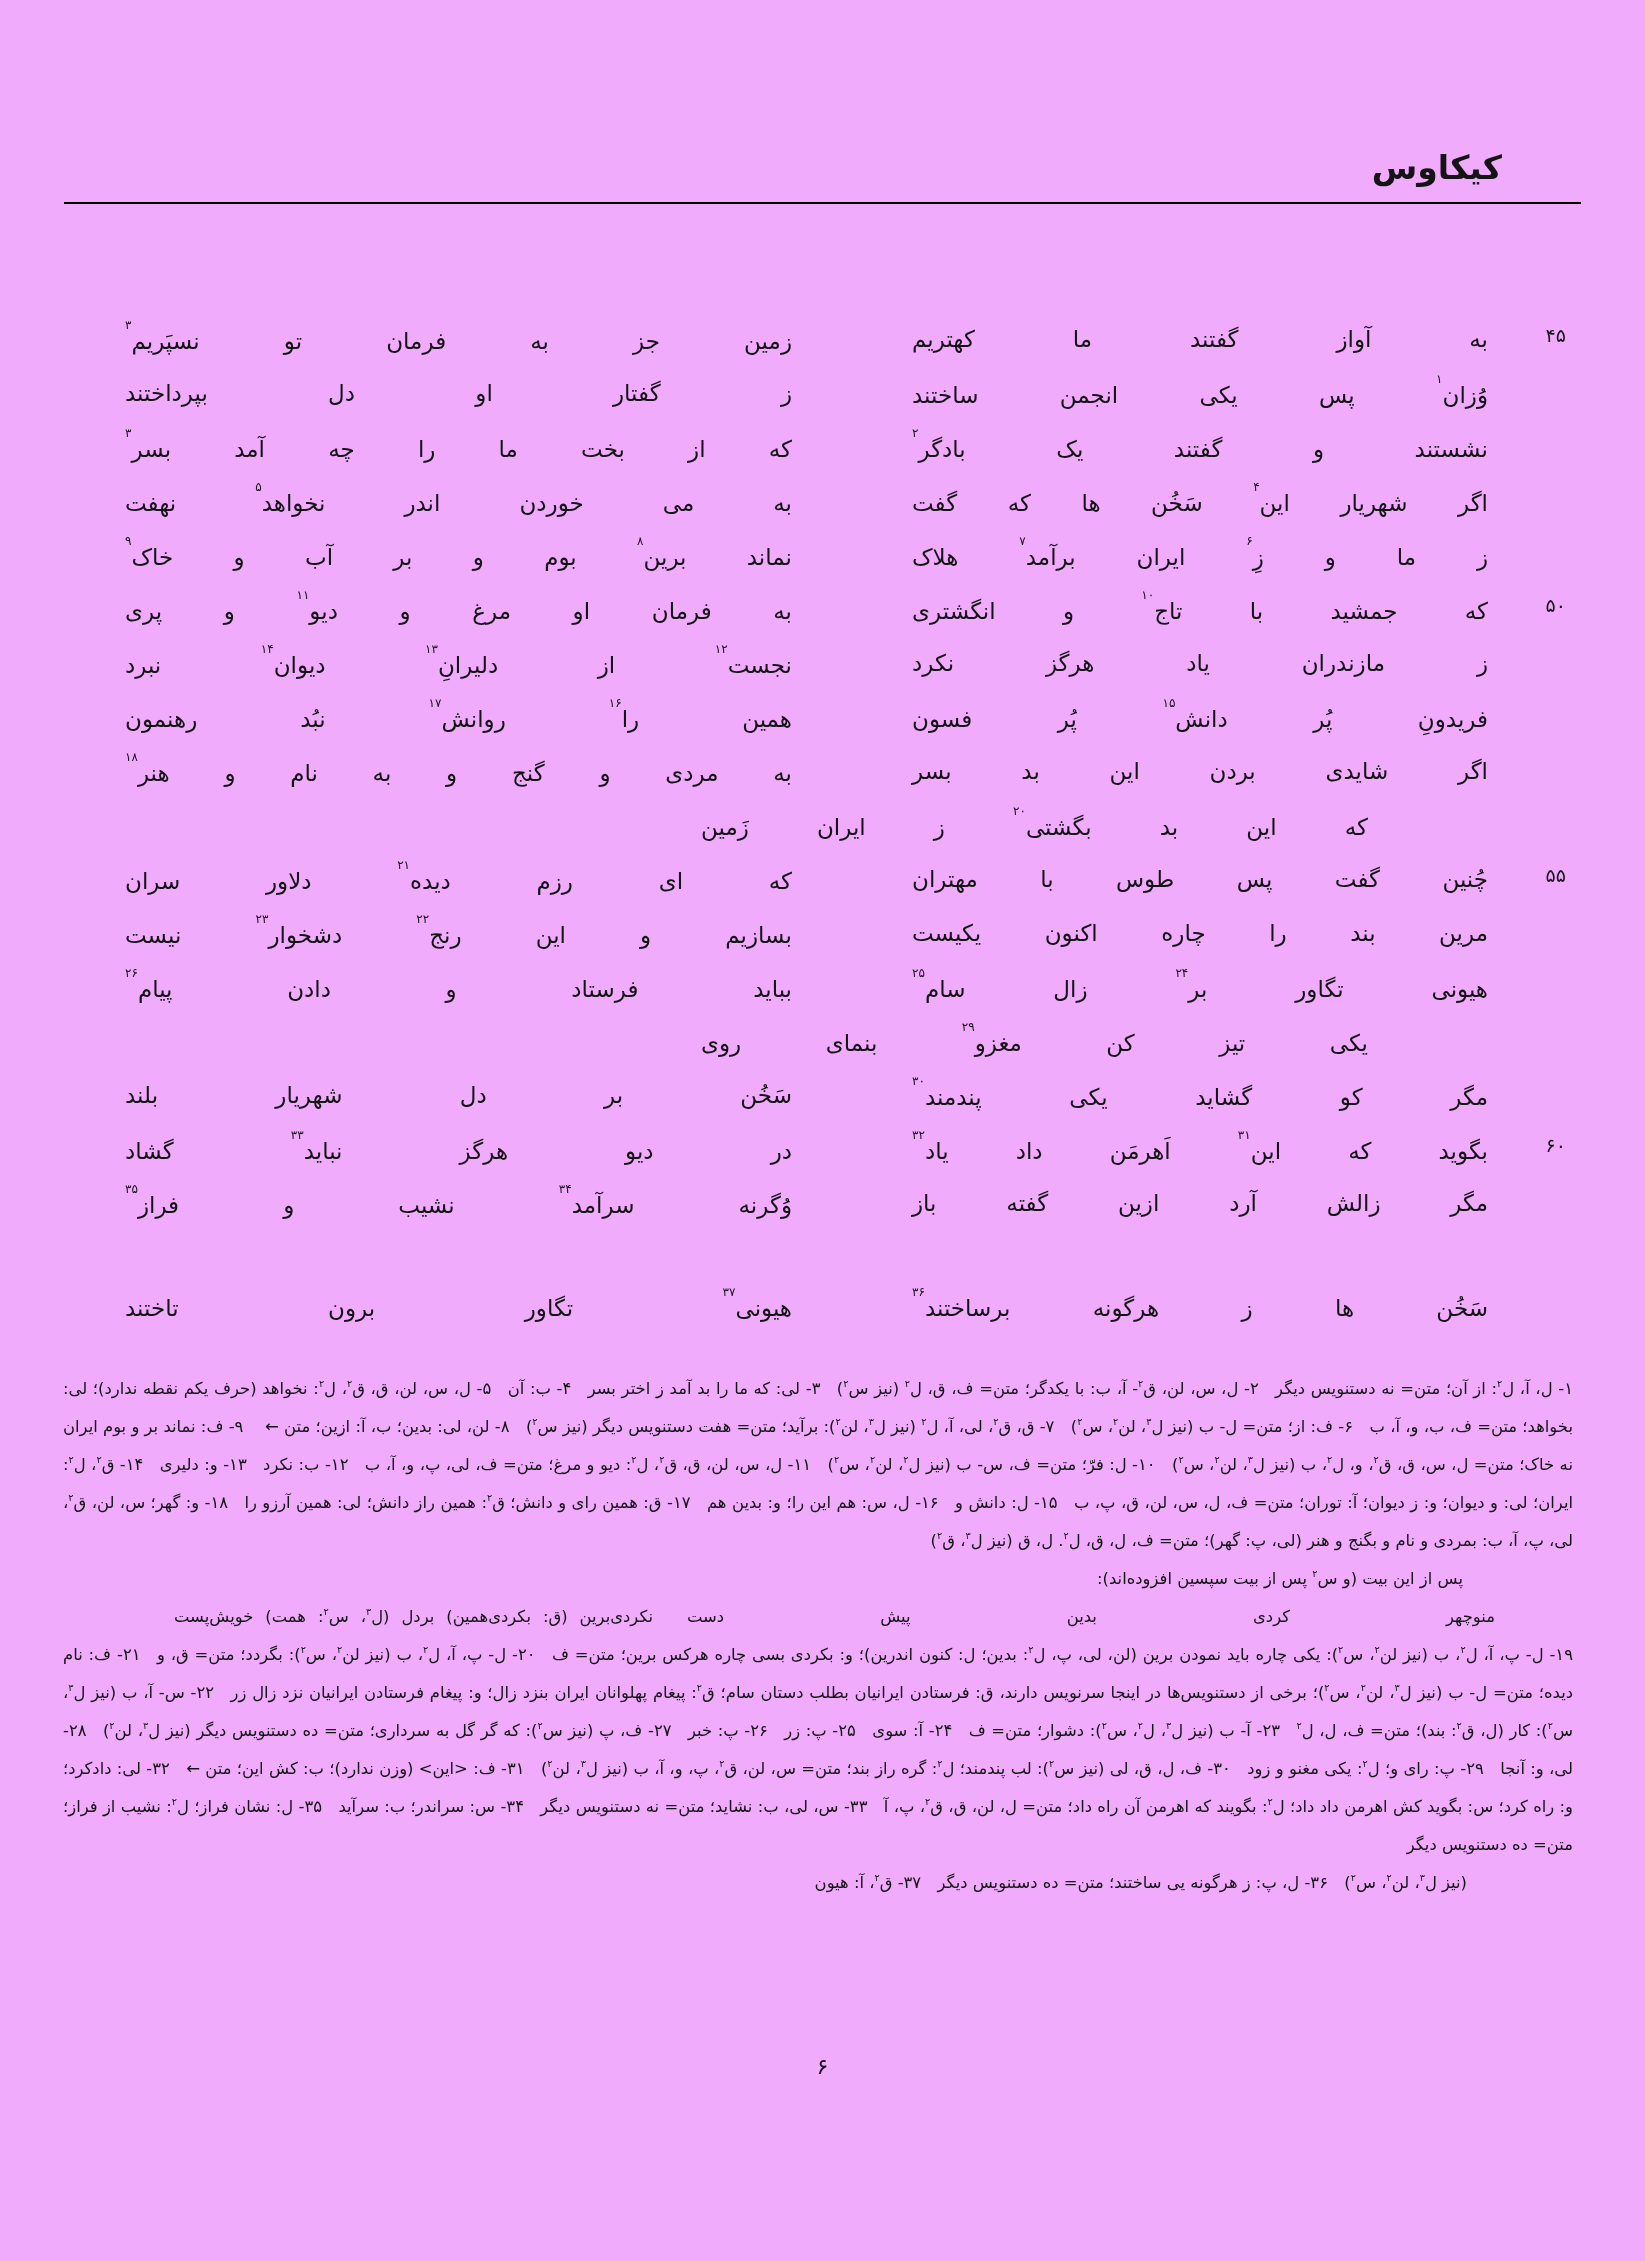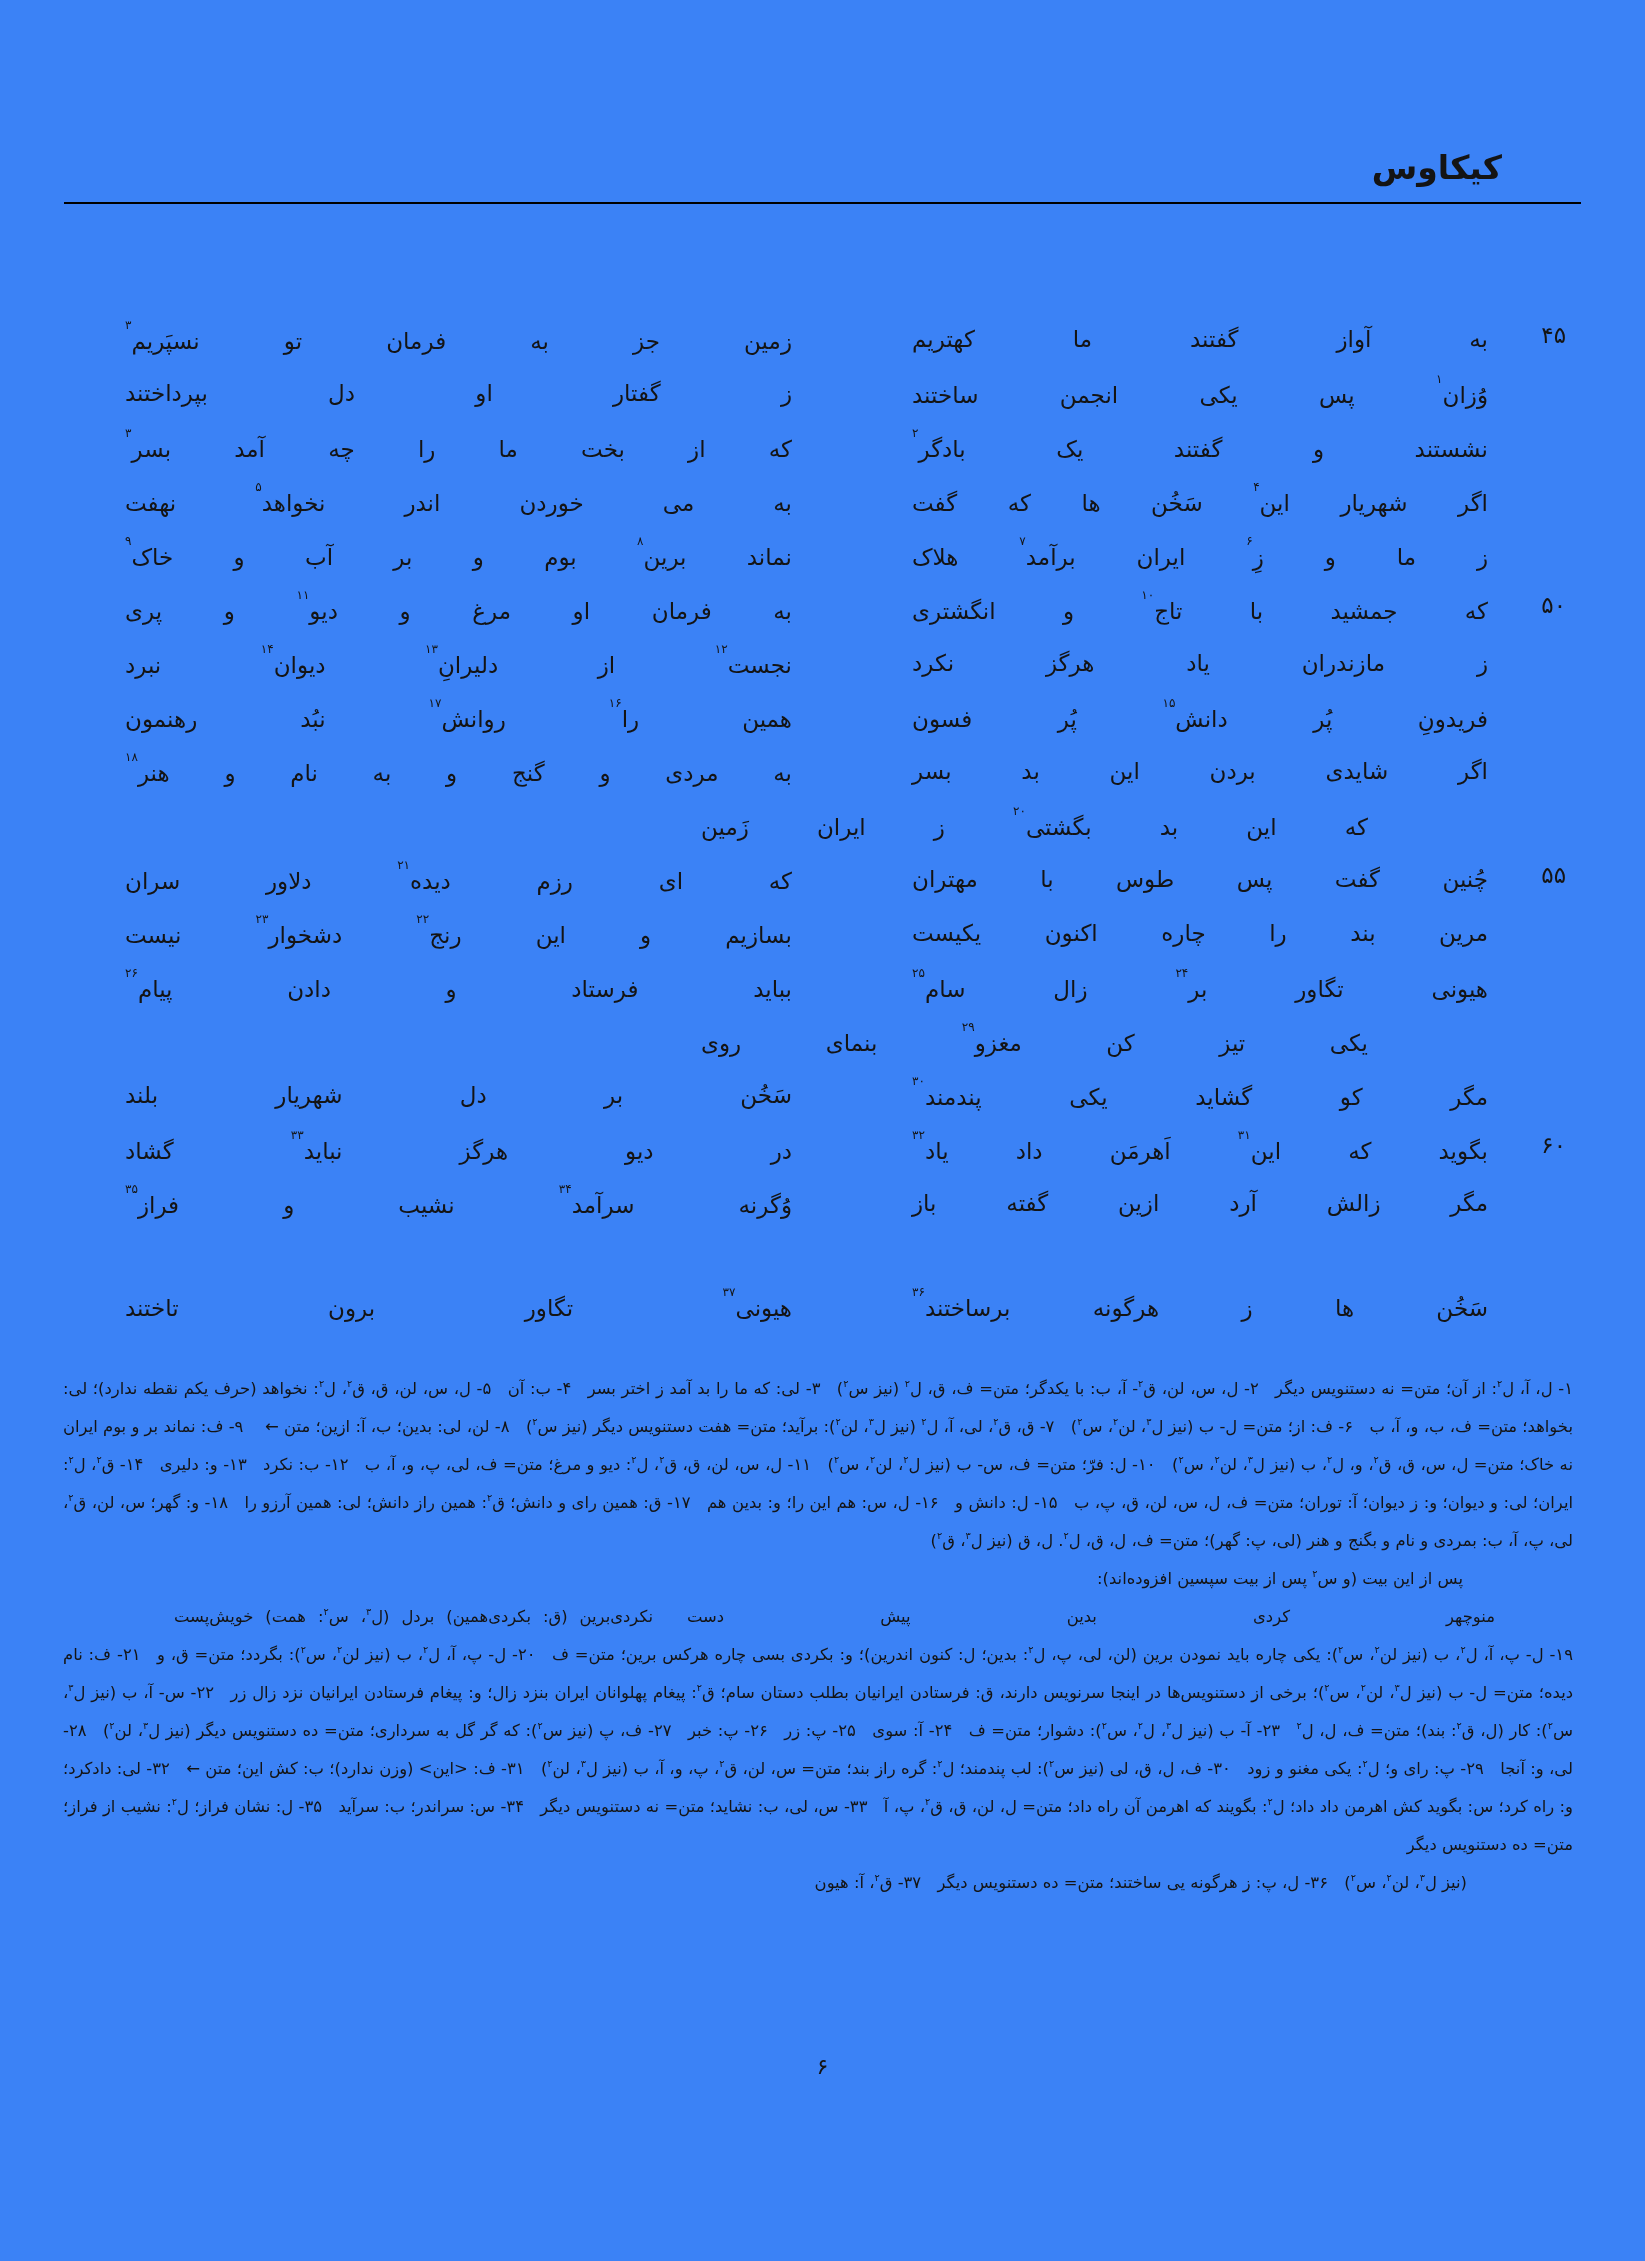--- a/index.html
+++ b/index.html
@@ -1,39 +1,39 @@
 <!DOCTYPE html>
 <html lang="fa" dir="rtl" style="font-size:11px"><head>
 <meta charset="utf-8">
 <style>
   html,body{margin:0;padding:0;background:#e8e8e8;}
   .page{
     position:relative;
     width:1645px;height:2261px;
     margin:0 auto;
-    background:#3b82f6;
+    background:#f0abfc;
     color:#141414;
     font-family:"DejaVu Sans", sans-serif;
     direction:rtl;
     overflow:hidden;
   }
   
   .header-title{
     position:absolute;top:148px;right:143px;
     font-size:33px;font-weight:bold;letter-spacing:0.7px;
   }
   .header-rule{
     position:absolute;top:202px;right:64px;left:64px;
     border-top:2.8px solid #000;height:0;
   }
   
   .poem{position:absolute;top:308px;right:79px;left:122px;}
   .couplet{display:flex;align-items:center;height:54px;}
   .couplet.last{margin-top:49px;}
-  .vnum{flex:0 0 78px;font-size:23px;}
+  .vnum{flex:0 0 78px;font-size:19px;}
   .hem{font-size:23px;line-height:1.1;text-align:justify;text-align-last:justify;white-space:nowrap0;margin-top:9px;}
   .hem.r{flex:0 0 576px;}
   .gapcol{flex:0 0 120px;}
   .hem.l{flex:0 0 667px;}
   .hem sup,.vsup{font-size:12px;line-height:0;vertical-align:19.5px;}
   
   .footnotes{
     position:absolute;top:1370px;right:72px;left:63px;
     font-size:16.4px;line-height:38px;
     text-align:justify;

